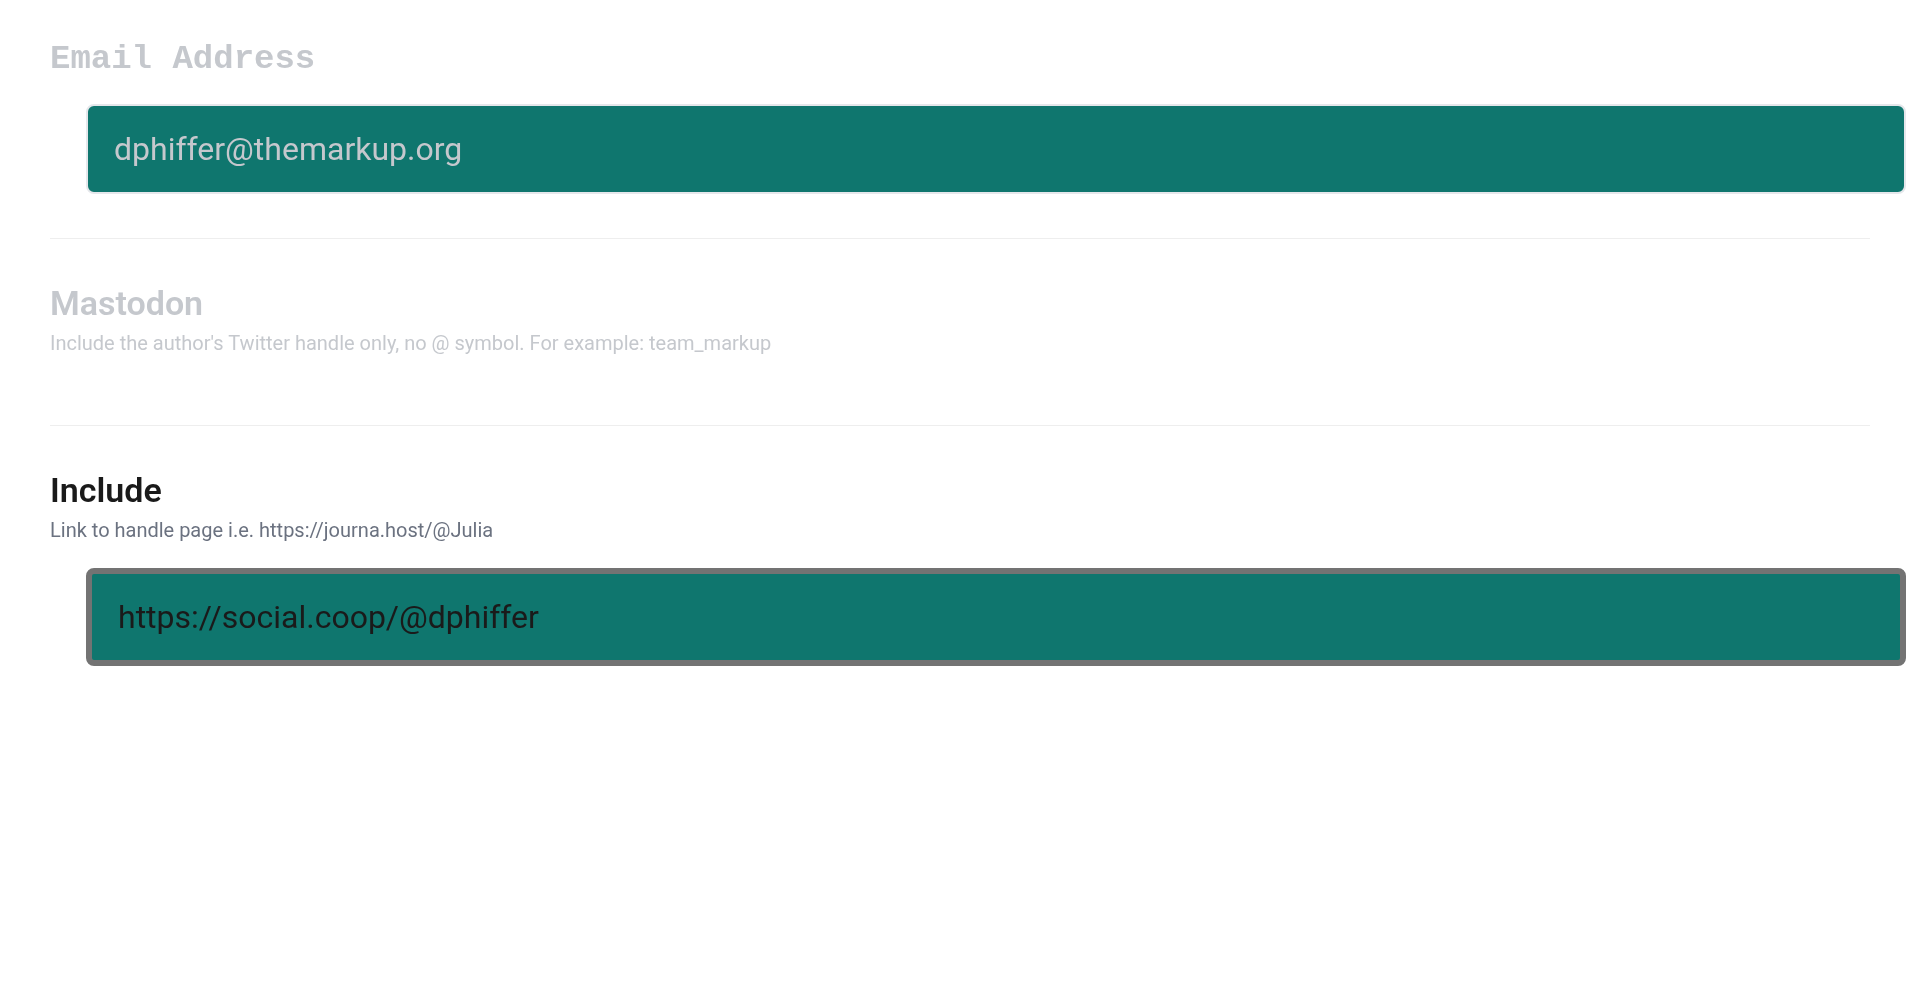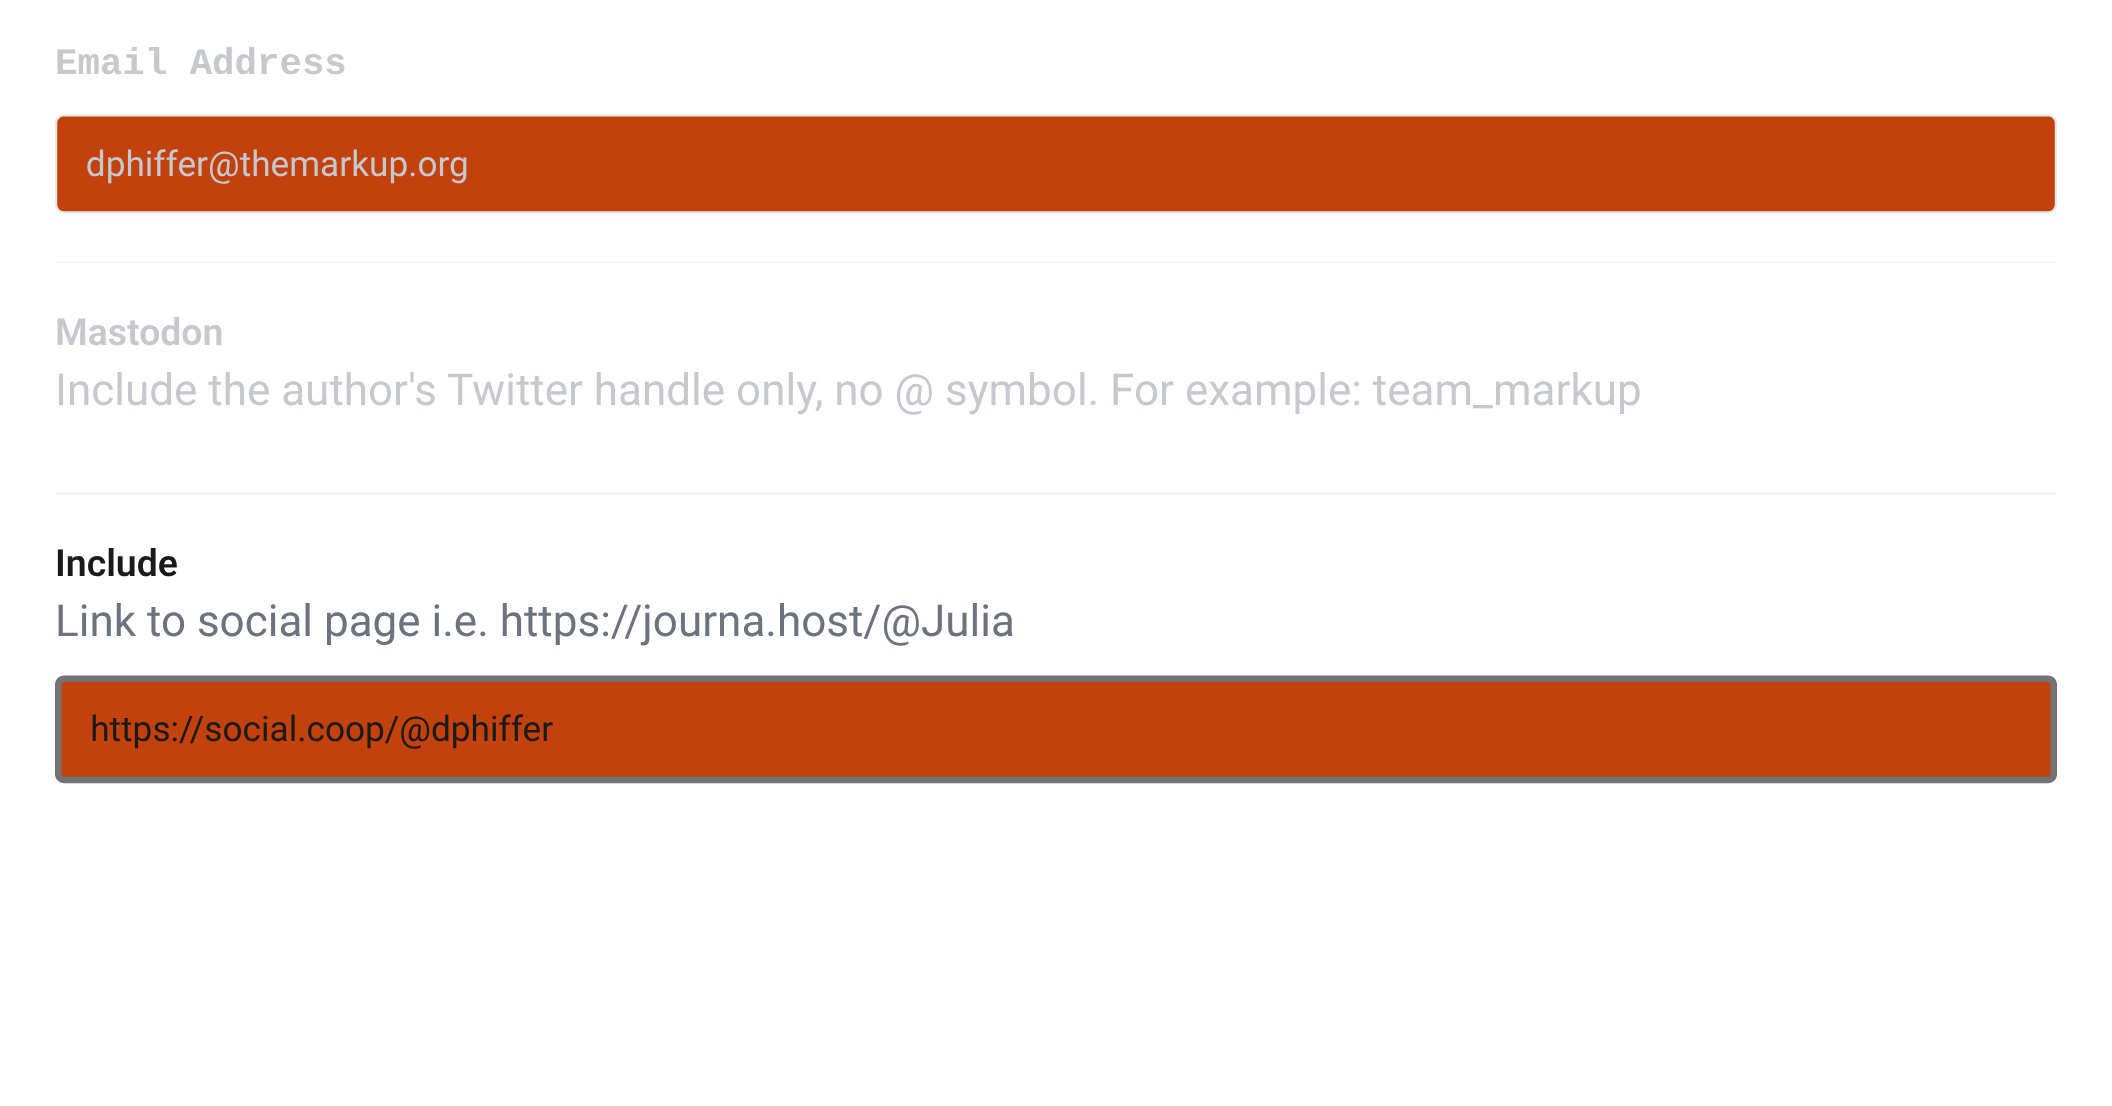--- a/index.html
+++ b/index.html
@@ -29,42 +29,43 @@
     .field-label {
       font-size: 34px;
       font-weight: 600;
       color: #1a1a1a;
       margin-bottom: 8px;
     }
     .field-label.dim {
       color: #c5c8cd;
     }
     .field-help {
-      font-size: 40px;
+      font-size: 20px;
       font-weight: 400;
       color: #6b7280;
       margin-bottom: 26px;
     }
     .field-help.dim {
       color: #c5c8cd;
     }
     .field-label.with-margin {
       margin-bottom: 26px;
       font-family: Liberation Mono, monospace;
     }
     .text-input {
       width: 100%;
       font-size: 32px;
       padding: 24px 26px;
       border: 2px solid #e5e7eb;
       border-radius: 8px;
-      background: #c2410c;
+      background: #0f766e;
       color: #1a1a1a;
       font-family: inherit;
       outline: none;
+      margin-left: 36px;
     }
     .text-input.dim {
       color: #c5c8cd;
     }
     .text-input.active {
       border: 6px solid #737373;
       color: #1a1a1a;
     }
   </style>
 </head>
@@ -77,17 +78,17 @@
     <input type="text" class="text-input dim" value="dphiffer@themarkup.org" style="">
   </div>
 
   <div class="field-group">
     <div class="field-label dim">Mastodon</div>
     <div class="field-help dim">Include the author's Twitter handle only, no @ symbol. For example: team_markup</div>
   </div>
 
   <div class="field-group">
     <div class="field-label">Include</div>
-    <div class="field-help">Link to social page i.e. https://journa.host/@Julia</div>
+    <div class="field-help">Link to handle page i.e. https://journa.host/@Julia</div>
     <input type="text" class="text-input active" value="https://social.coop/@dphiffer" style="">
   </div>
 
 </div>
 
 </body></html>

